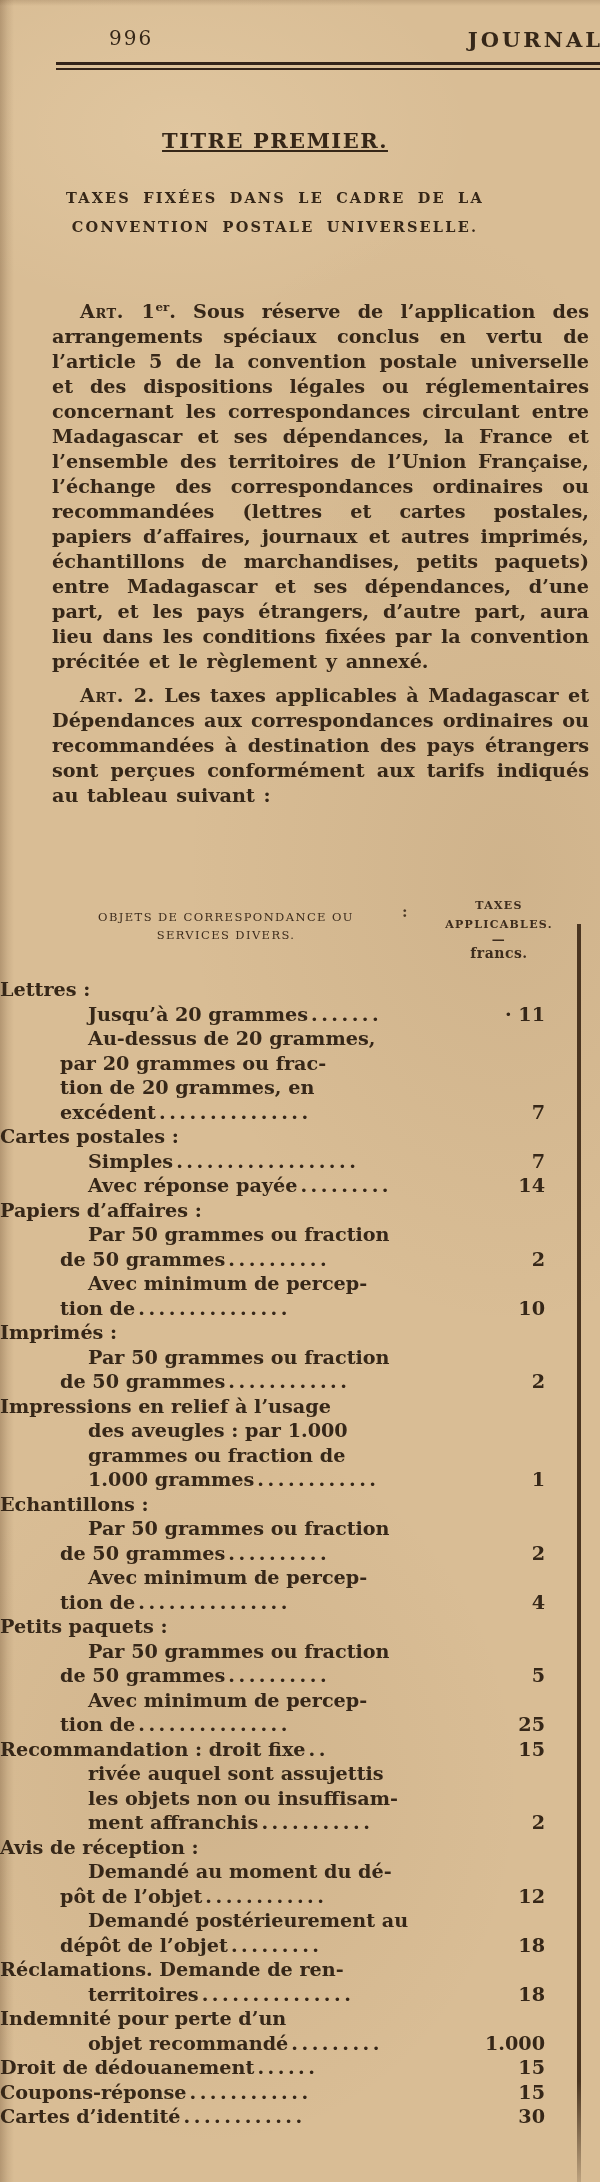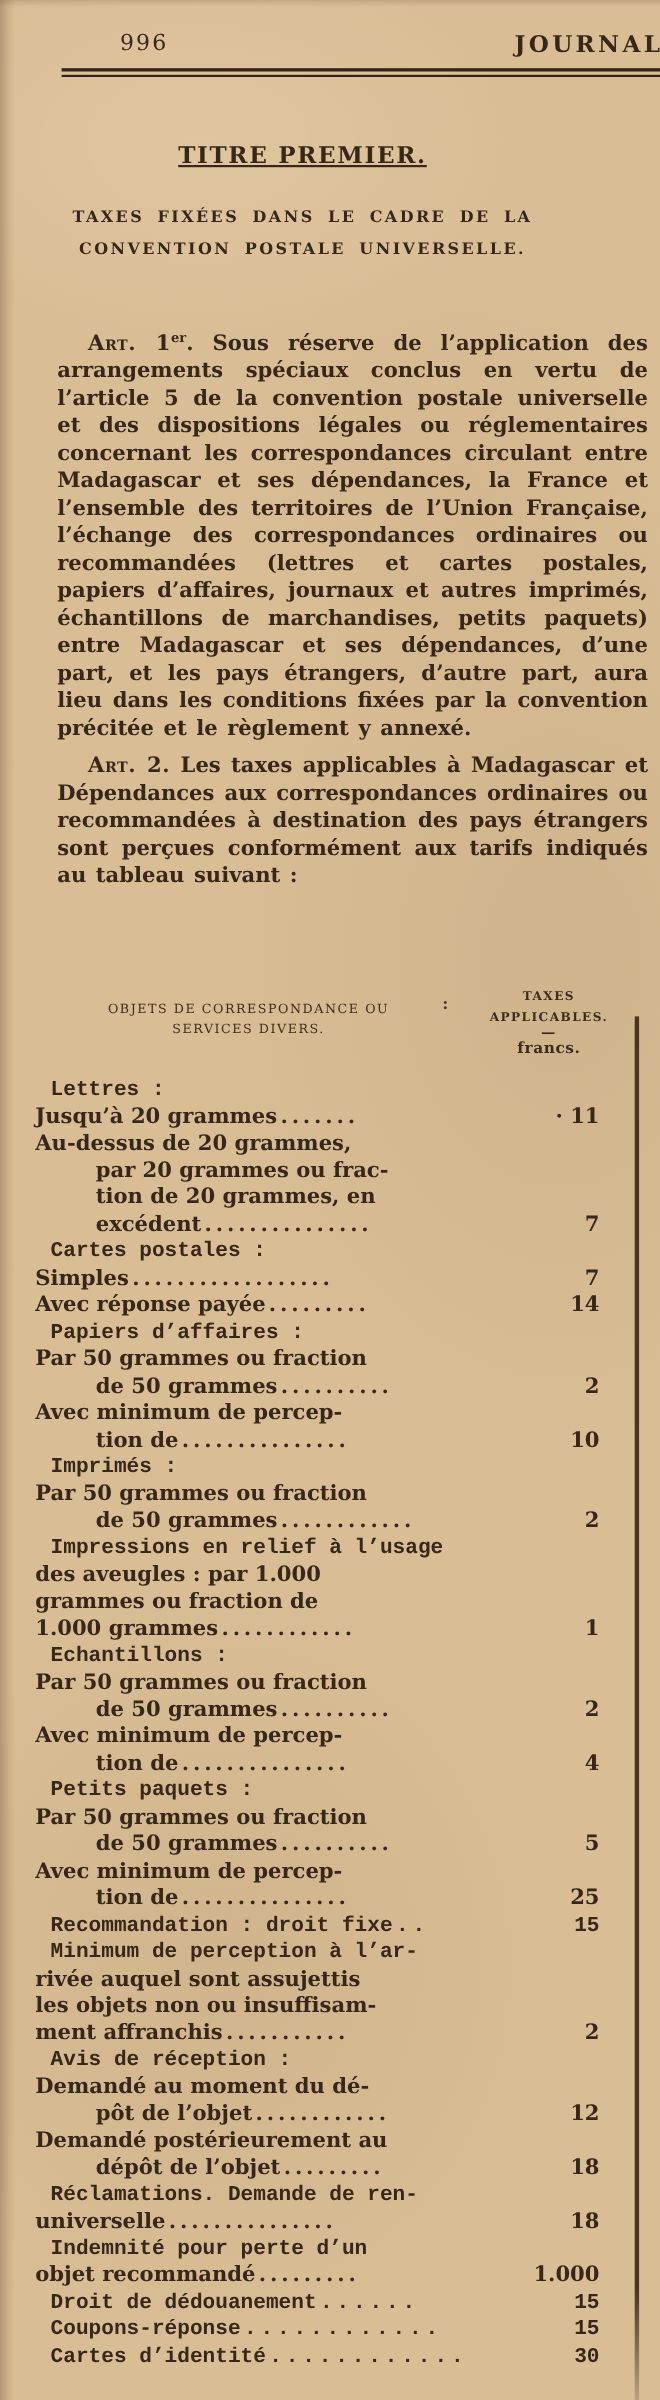--- a/index.html
+++ b/index.html
@@ -34,23 +34,23 @@
   sup.ord{font-size:62%;vertical-align:super;line-height:0;}
   .thead-left{position:absolute;left:58px;top:908px;width:336px;text-align:center;
     font-size:11.5px;font-weight:normal;letter-spacing:1.4px;line-height:18px;color:#3d2c1d;}
   .thead-sep{position:absolute;left:402px;top:903px;font-size:15px;font-weight:bold;color:#4a3826;}
   .thead-right{position:absolute;left:436px;top:896px;width:126px;text-align:center;
     font-size:11px;font-weight:bold;letter-spacing:1.3px;line-height:19px;color:#3d2c1d;}
   .thead-right .dash{line-height:11px;font-size:13px;}
   .thead-right .francs{font-size:14px;letter-spacing:0.5px;line-height:17px;text-transform:none;}
   .trows{position:absolute;top:978px;left:0;width:600px;font-size:19.2px;font-weight:bold;}
   .trow{position:relative;line-height:24.5px;white-space:nowrap;}
-  .ind-0{padding-left:46px;font-family:Liberation Mono, monospace;}
-  .ind-1{padding-left:32px;}
-  .ind-2{padding-left:87px;}
+  .ind-0{}
+  .ind-1{padding-left:88px;}
+  .ind-2{padding-left:60px;}
   .dots{letter-spacing:3.5px;margin-left:3px;}
   .rvalue{position:absolute;right:55px;top:0;}
   .vrule{position:absolute;left:577px;top:924px;bottom:0;width:4px;
     background:linear-gradient(to bottom,#4a3521 92%, rgba(74,53,33,0.2));}
 </style>
 </head>
 <body>
 
 <div class="page">
   <div class="edge-left"></div>
@@ -113,31 +113,30 @@
       <div class="trow ind-1"><span>Par 50 grammes ou fraction</span></div>
       <div class="trow ind-2"><span>de 50 grammes</span><span class="dots">..........</span><span class="rvalue">2</span></div>
       <div class="trow ind-1"><span>Avec minimum de percep-</span></div>
       <div class="trow ind-2"><span>tion de</span><span class="dots">...............</span><span class="rvalue">4</span></div>
       <div class="trow ind-0"><span>Petits paquets :</span></div>
       <div class="trow ind-1"><span>Par 50 grammes ou fraction</span></div>
       <div class="trow ind-2"><span>de 50 grammes</span><span class="dots">..........</span><span class="rvalue">5</span></div>
       <div class="trow ind-1"><span>Avec minimum de percep-</span></div>
       <div class="trow ind-2"><span>tion de</span><span class="dots">...............</span><span class="rvalue">25</span></div>
       <div class="trow ind-0"><span>Recommandation : droit fixe</span><span class="dots">..</span><span class="rvalue">15</span></div>
-      <div class="trow ind-0"><span>Minimum de perception à l’ar-</span></div>
       <div class="trow ind-1"><span>rivée auquel sont assujettis</span></div>
       <div class="trow ind-1"><span>les objets non ou insuffisam-</span></div>
       <div class="trow ind-1"><span>ment affranchis</span><span class="dots">...........</span><span class="rvalue">2</span></div>
       <div class="trow ind-0"><span>Avis de réception :</span></div>
       <div class="trow ind-1"><span>Demandé au moment du dé-</span></div>
       <div class="trow ind-2"><span>pôt de l’objet</span><span class="dots">............</span><span class="rvalue">12</span></div>
       <div class="trow ind-1"><span>Demandé postérieurement au</span></div>
       <div class="trow ind-2"><span>dépôt de l’objet</span><span class="dots">.........</span><span class="rvalue">18</span></div>
       <div class="trow ind-0"><span>Réclamations. Demande de ren-</span></div>
-      <div class="trow ind-1"><span>universelle</span><span class="dots">...............</span><span class="rvalue">18</span></div>
+      <div class="trow ind-1"><span>territoires</span><span class="dots">...............</span><span class="rvalue">18</span></div>
       <div class="trow ind-0"><span>Indemnité pour perte d’un</span></div>
       <div class="trow ind-1"><span>objet recommandé</span><span class="dots">.........</span><span class="rvalue">1.000</span></div>
       <div class="trow ind-0"><span>Droit de dédouanement</span><span class="dots">......</span><span class="rvalue">15</span></div>
       <div class="trow ind-0"><span>Coupons-réponse</span><span class="dots">............</span><span class="rvalue">15</span></div>
       <div class="trow ind-0"><span>Cartes d’identité</span><span class="dots">............</span><span class="rvalue">30</span></div>
     </div>
 
   <div class="vrule"></div>
 </div>
 

